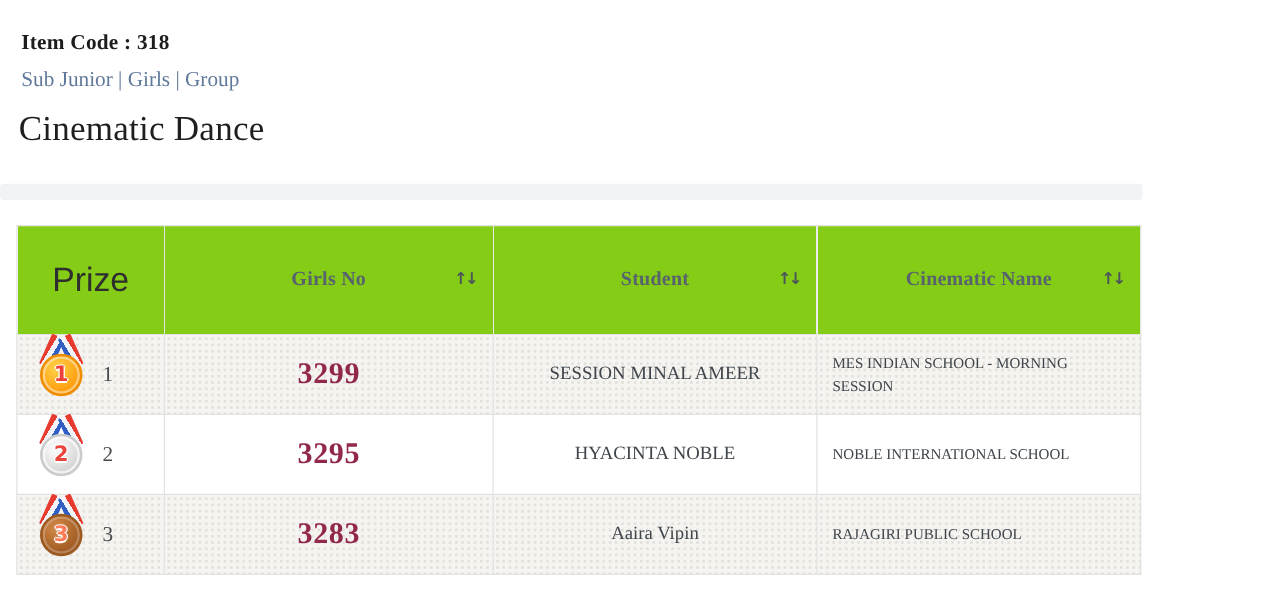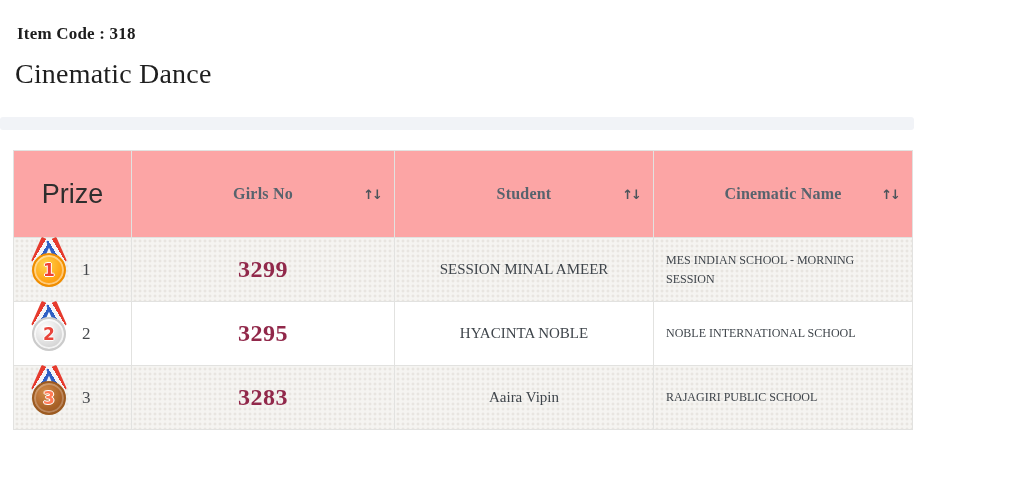--- a/index.html
+++ b/index.html
@@ -29,21 +29,21 @@
     background: #fff;
   }
   .results-table th, .results-table td {
     border: 1px solid #e2e2e0;
   }
   .col-prize     { width: 118px; }
   .col-chest     { width: 263px; }
   .col-student   { width: 259px; }
   .col-institute { width: 259px; }
 
-  thead th { height: 87px; vertical-align: middle; background: #fca5a5; position: relative; }
+  thead th { height: 87px; vertical-align: middle; background: #84cc16; position: relative; }
   .th-prize-label {
     font-family: "Liberation Sans", "DejaVu Sans", sans-serif;
     font-weight: 400; font-size: 27px; color: #2e2e2e;
   }
   .th-label {
     font-size: 16px; font-weight: 700; color: #57636d; letter-spacing: .2px;
   }
   th.sortable { cursor: pointer; text-align: center; }
   .sort-icon {
     position: absolute; right: 13px; top: 50%; transform: translateY(-50%);
@@ -110,20 +110,21 @@
   td.institute-cell {
     text-align: left; font-size: 12px; color: #3f454b;
     padding: 10px 34px 10px 12px; line-height: 1.55;
   }
 </style>
 </head>
 <body>
 
 <header class="page-header">
   <div class="item-code">Item Code : 318</div>
+  <div class="category">Sub Junior | Girls | Group</div>
   <h1 class="page-title">Cinematic Dance</h1>
 </header>
 
 <div class="divider-bar"></div>
 
 <table class="results-table">
   <colgroup>
     <col class="col-prize">
       <col class="col-chest">
       <col class="col-student">

